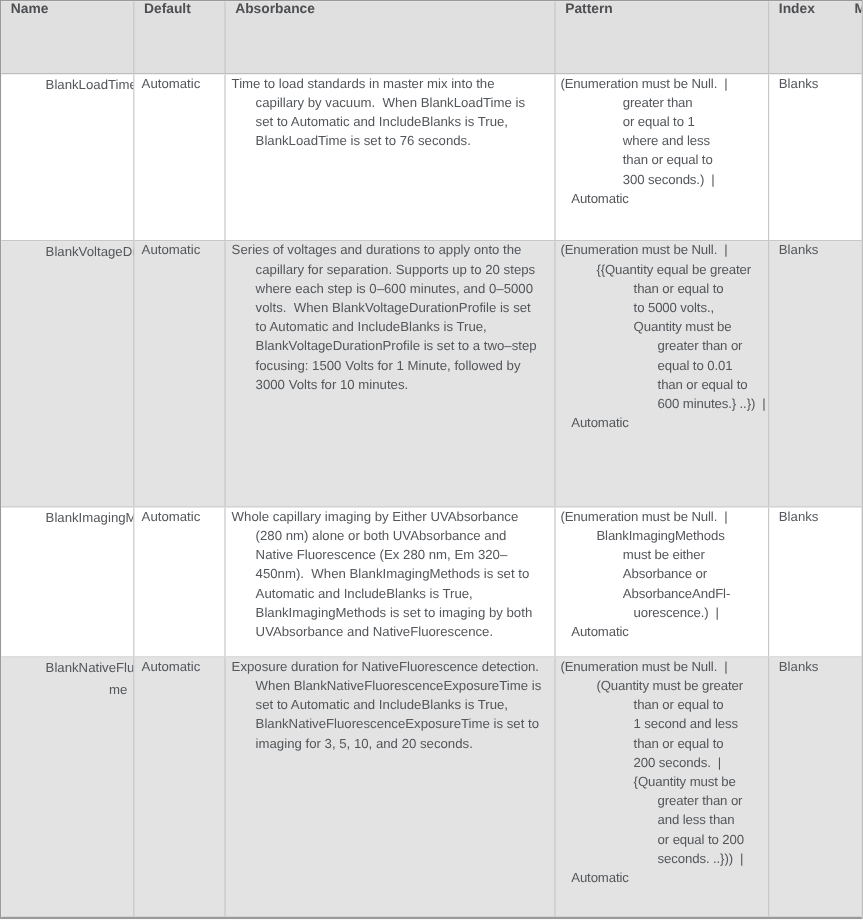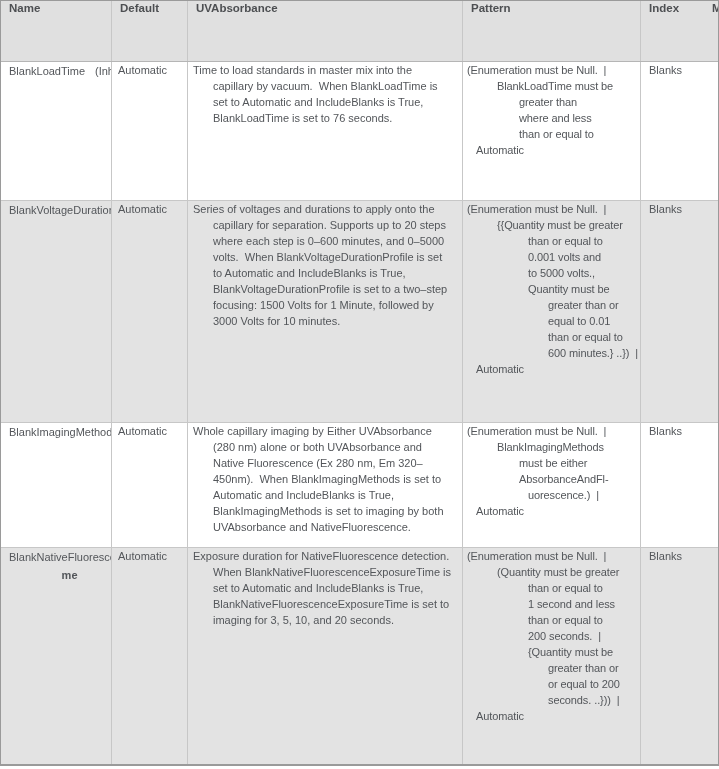--- a/index.html
+++ b/index.html
@@ -19,23 +19,23 @@
   .hdr .ix1{padding-left:33px;}
   .hdr .ix2{padding-left:36px;margin-top:47px;}
   .r1{height:139px;background:#ffffff;}
   .r2{height:222px;background:#e3e3e3;}
   .r3{height:125px;background:#ffffff;}
   .r4{height:217px;background:#e3e3e3;}
   .r1,.r2,.r3{border-bottom:1px solid #c7c7c7;}
   .r4{border-bottom:1px solid #9a9a9a;}
 
   .cell{font-size:11px;}
-  .name-cell{line-height:18px;white-space:nowrap;}
+  .name-cell{line-height:18px;white-space:nowrap;margin-left:29px;}
   .name-cell .pl{padding-left:8px;}
-  .name-cell .pl.ctr{padding-left:16px;text-align:center;font-weight:bold;}
+  .name-cell .pl.ctr{padding-left:16px;text-align:center;}
   .inh-line{padding-left:10px;line-height:18px;white-space:nowrap;}
   .lnk-line{padding-left:17px;line-height:18px;white-space:nowrap;}
   .lnk{color:#3ea2dc;text-decoration:none;cursor:pointer;}
   .sliver-line{height:12px;line-height:12px;}
   .lnk-sliver{display:inline-block;width:3px;height:9px;margin-left:97px;background:#3ea2dc;}
 
   .default-cell{padding-left:6px;line-height:16px;}
   .desc-cell{line-height:16px;}
   .desc-text{margin:0;padding-left:25px;padding-right:10px;text-indent:-20px;white-space:pre-wrap;}
   .pattern-cell{line-height:16px;letter-spacing:-0.1px;}
@@ -54,21 +54,21 @@
 <div class="doc-table">
 
   <div class="row hdr">
     <div class="cell">
       <div class="hlbl">Name</div>
     </div>
     <div class="cell">
       <div class="hlbl">Default</div>
     </div>
     <div class="cell">
-      <div class="hlbl">UVAbsorbance</div>
+      <div class="hlbl">Absorbance</div>
     </div>
     <div class="cell">
       <div class="hlbl">Pattern</div>
     </div>
     <div class="cell">
       <div class="ix0">Index</div>
       <div class="ix1">Matc-</div>
       <div class="ix2">hing</div>
     </div>
   </div>
@@ -83,24 +83,25 @@
     </div>
     <div class="cell default-cell">
       <div>Automatic</div>
     </div>
     <div class="cell desc-cell">
       <p class="desc-text">Time to load standards in master mix into the capillary by vacuum.  When BlankLoadTime is set to Automatic and IncludeBlanks is True, BlankLoadTime is set to 76 seconds.</p>
     </div>
     <div class="cell pattern-cell">
       <div>
           <div class="pl i0">(Enumeration must be Null.  |</div>
-          <div class="pl i1">BlankLoadTime must be</div>
           <div class="pl i2">greater than</div>
+          <div class="pl i2">or equal to 1</div>
           <div class="pl i2">where and less</div>
           <div class="pl i2">than or equal to</div>
+          <div class="pl i2">300 seconds.)  |</div>
           <div class="pl i9">Automatic</div>
         </div>
     </div>
     <div class="cell index-cell">
       <div>Blanks</div>
     </div>
   </div>
 
   <div class="row r2">
     <div class="cell name-cell">
@@ -112,23 +113,22 @@
     </div>
     <div class="cell default-cell">
       <div>Automatic</div>
     </div>
     <div class="cell desc-cell">
       <p class="desc-text">Series of voltages and durations to apply onto the capillary for separation. Supports up to 20 steps where each step is 0–600 minutes, and 0–5000 volts.  When BlankVoltageDurationProfile is set to Automatic and IncludeBlanks is True, BlankVoltageDurationProfile is set to a two–step focusing: 1500 Volts for 1 Minute, followed by 3000 Volts for 10 minutes.</p>
     </div>
     <div class="cell pattern-cell">
       <div>
           <div class="pl i0">(Enumeration must be Null.  |</div>
-          <div class="pl i1">{{Quantity must be greater</div>
+          <div class="pl i1">{{Quantity equal be greater</div>
           <div class="pl i3">than or equal to</div>
-          <div class="pl i3">0.001 volts and</div>
           <div class="pl i3">to 5000 volts.,</div>
           <div class="pl i3">Quantity must be</div>
           <div class="pl i4">greater than or</div>
           <div class="pl i4">equal to 0.01</div>
           <div class="pl i4">than or equal to</div>
           <div class="pl i4">600 minutes.} ..})  |</div>
           <div class="pl i9">Automatic</div>
         </div>
     </div>
     <div class="cell index-cell">
@@ -148,20 +148,21 @@
       <div>Automatic</div>
     </div>
     <div class="cell desc-cell">
       <p class="desc-text">Whole capillary imaging by Either UVAbsorbance (280 nm) alone or both UVAbsorbance and Native Fluorescence (Ex 280 nm, Em 320–450nm).  When BlankImagingMethods is set to Automatic and IncludeBlanks is True, BlankImagingMethods is set to imaging by both UVAbsorbance and NativeFluorescence.</p>
     </div>
     <div class="cell pattern-cell">
       <div>
           <div class="pl i0">(Enumeration must be Null.  |</div>
           <div class="pl i1">BlankImagingMethods</div>
           <div class="pl i2">must be either</div>
+          <div class="pl i2">Absorbance or</div>
           <div class="pl i2">AbsorbanceAndFl-</div>
           <div class="pl i3">uorescence.)  |</div>
           <div class="pl i9">Automatic</div>
         </div>
     </div>
     <div class="cell index-cell">
       <div>Blanks</div>
     </div>
   </div>
 
@@ -183,20 +184,21 @@
     <div class="cell pattern-cell">
       <div>
           <div class="pl i0">(Enumeration must be Null.  |</div>
           <div class="pl i1">(Quantity must be greater</div>
           <div class="pl i3">than or equal to</div>
           <div class="pl i3">1 second and less</div>
           <div class="pl i3">than or equal to</div>
           <div class="pl i3">200 seconds.  |</div>
           <div class="pl i3">{Quantity must be</div>
           <div class="pl i4">greater than or</div>
+          <div class="pl i4">and less than</div>
           <div class="pl i4">or equal to 200</div>
           <div class="pl i4">seconds. ..}))  |</div>
           <div class="pl i9">Automatic</div>
         </div>
     </div>
     <div class="cell index-cell">
       <div>Blanks</div>
     </div>
   </div>
 

